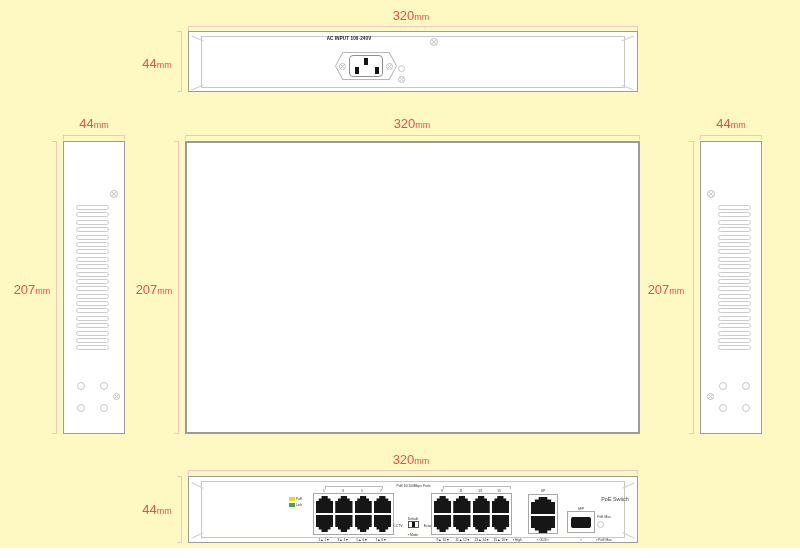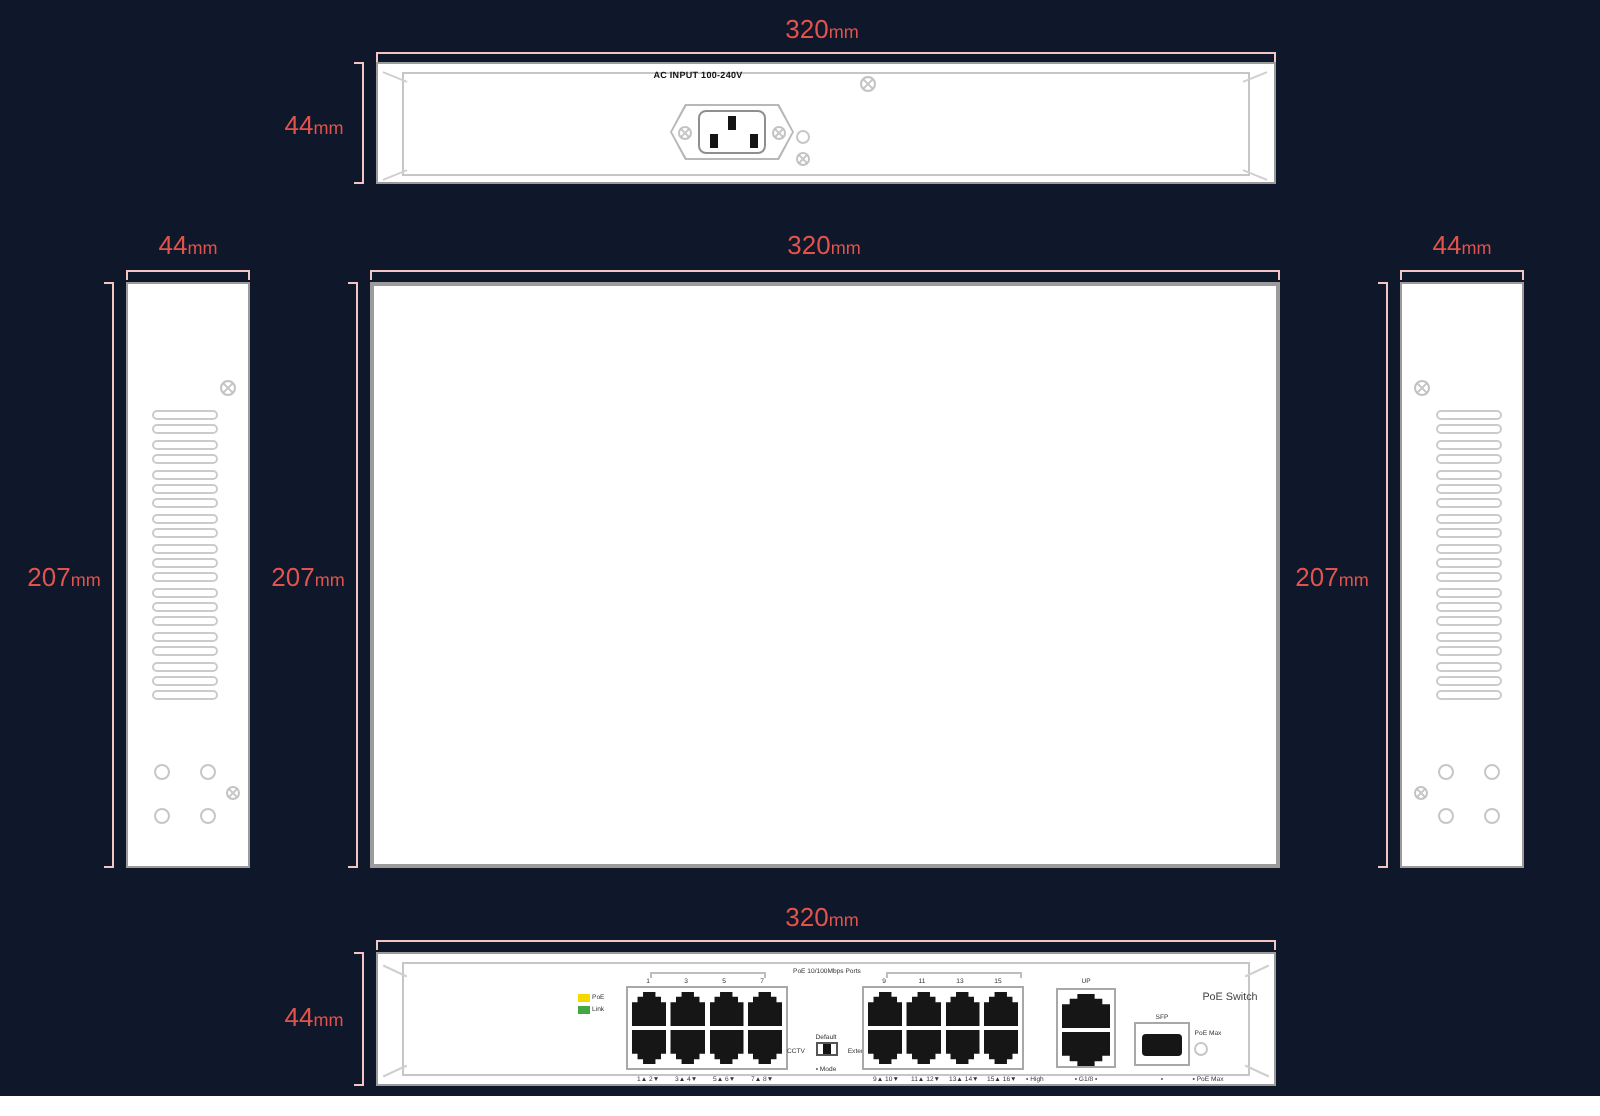--- a/index.html
+++ b/index.html
@@ -1,16 +1,16 @@
 <!DOCTYPE html>
 <html><head>
 <meta charset="utf-8">
 <style>
   html,body{margin:0;padding:0;background:#fff;}
-  .canvas{position:relative;width:800px;height:548px;background:#0f172a;overflow:hidden;
+  .canvas{position:relative;width:800px;height:548px;background:#fef9c3;overflow:hidden;
           font-family:"Liberation Sans",sans-serif;}
 
   
   .dim{position:absolute;text-align:center;color:#e2534b;line-height:1.1;white-space:nowrap;}
   .dv{font-size:13px;}
   .du{font-size:9px;}
 
   
   .dl-h{position:absolute;height:1px;background:#f3c6c3;}
   .dl-h::before,.dl-h::after{content:"";position:absolute;top:0;width:1px;height:5px;background:#f3c6c3;}

